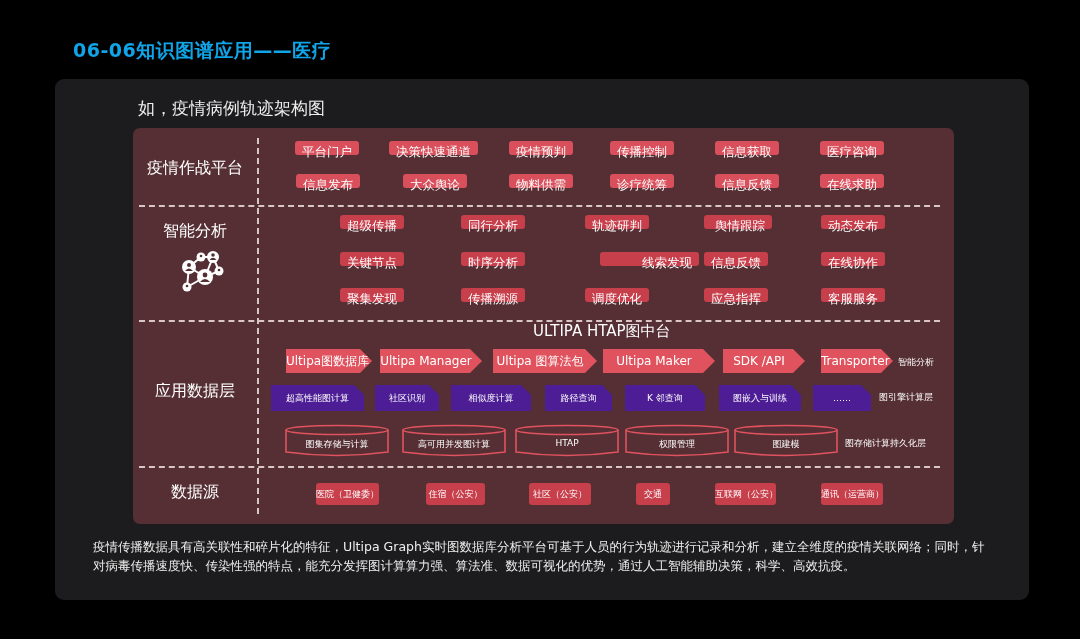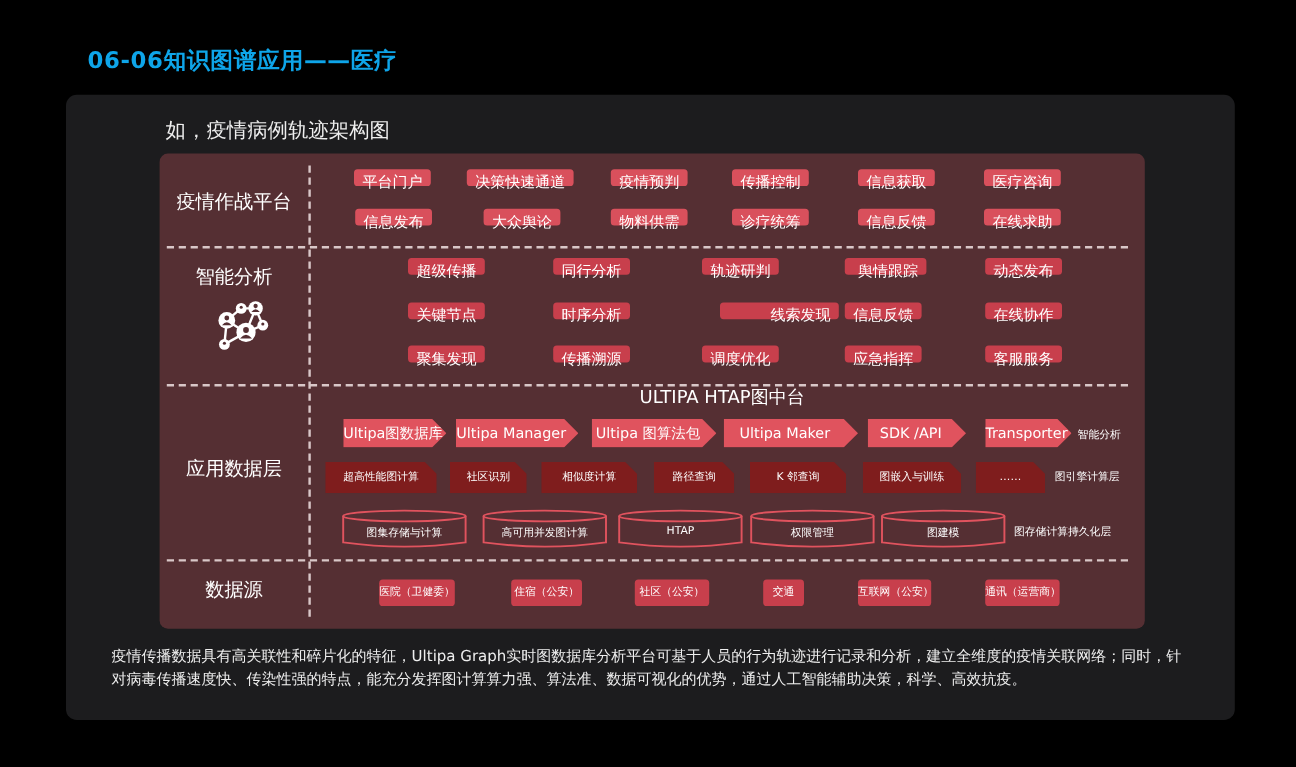--- a/index.html
+++ b/index.html
@@ -16,21 +16,21 @@
   .hline { position: absolute; left: 6px; right: 14px; height: 0; border-top: 2px dashed #d9c7c8; }
   .vline { position: absolute; left: 124px; top: 10px; bottom: 10px; width: 0; border-left: 2px dashed #d9c7c8; }
 
   .row-label { position: absolute; left: 0; width: 124px; text-align: center; font-size: 16px; color: #fff; }
 
   .tag { position: absolute; height: 14px; line-height: 22px; padding: 0 7px; font-size: 12.5px; color: #ffffff; background: #d9505c; border-radius: 3px; white-space: nowrap; text-align: center; }
   .tag.dark { background: #c83f4c; }
 
   .arrow { position: absolute; height: 24px; line-height: 24px; font-size: 12px; color: #fff; background: #e0535e; text-align: center; clip-path: polygon(0 0, calc(100% - 12px) 0, 100% 50%, calc(100% - 12px) 100%, 0 100%); padding-right: 10px; white-space: nowrap; }
   .arrow.big { font-size: 12px; }
-  .notch { position: absolute; height: 26px; line-height: 26px; font-size: 9px; color: #fff; background: #7f1d1d; text-align: center; clip-path: polygon(0 0, calc(100% - 10px) 0, 100% 10px, 100% 100%, 0 100%); white-space: nowrap; }
+  .notch { position: absolute; height: 26px; line-height: 26px; font-size: 9px; color: #fff; background: #4c1d95; text-align: center; clip-path: polygon(0 0, calc(100% - 10px) 0, 100% 10px, 100% 100%, 0 100%); white-space: nowrap; }
 
   .cyl { position: absolute; height: 32px; }
   .cyl svg { position: absolute; left: 0; top: 0; width: 100%; height: 100%; overflow: visible; }
   .cyl span { position: absolute; left: 0; right: 0; top: 13px; text-align: center; font-size: 9px; color: #fff; }
 
   .side-note { position: absolute; font-size: 9px; color: #fff; white-space: nowrap; }
 
   .htap-title { position: absolute; left: 400px; top: 194px; font-size: 15px; color: #fff; }
 
   .src { position: absolute; top: 355px; height: 22px; line-height: 22px; font-size: 9px; color: #fff; background: #c83f4c; border-radius: 3px; text-align: center; white-space: nowrap; }

